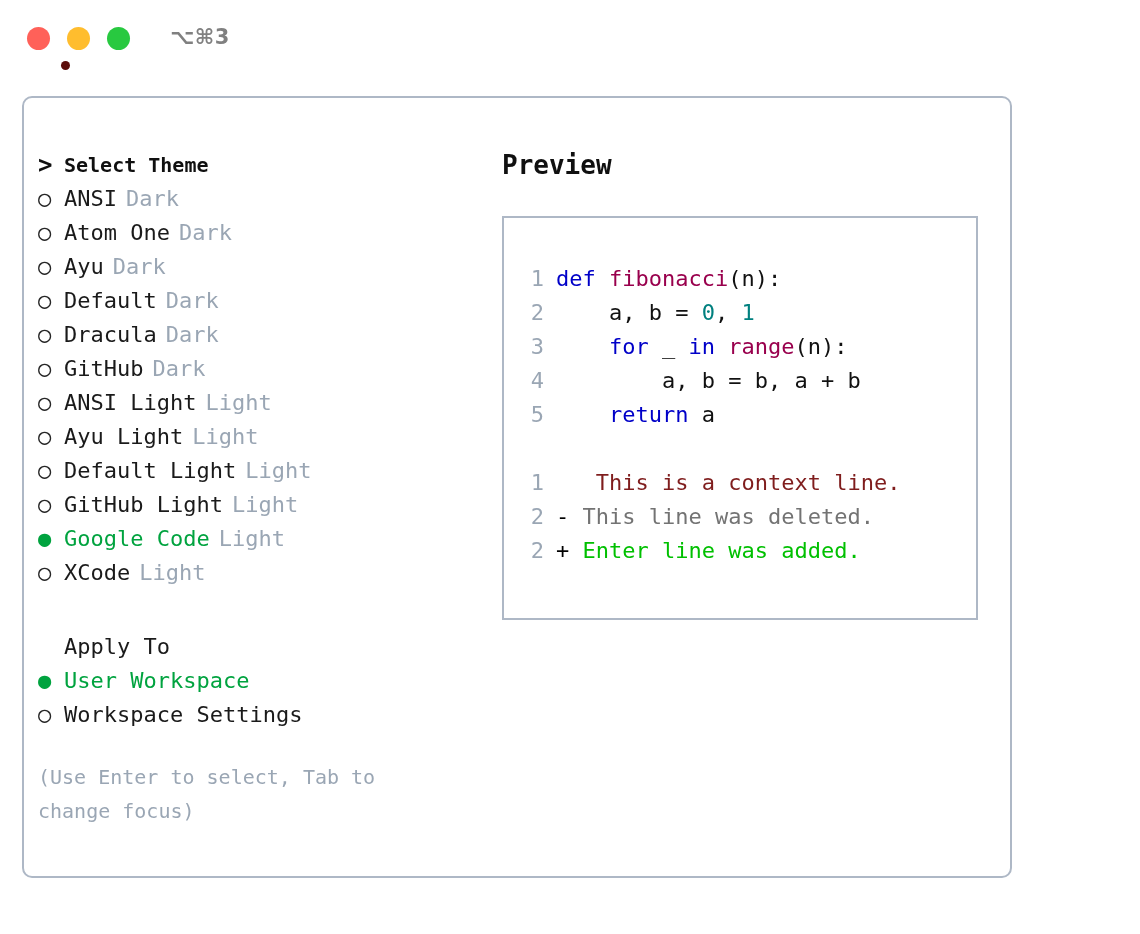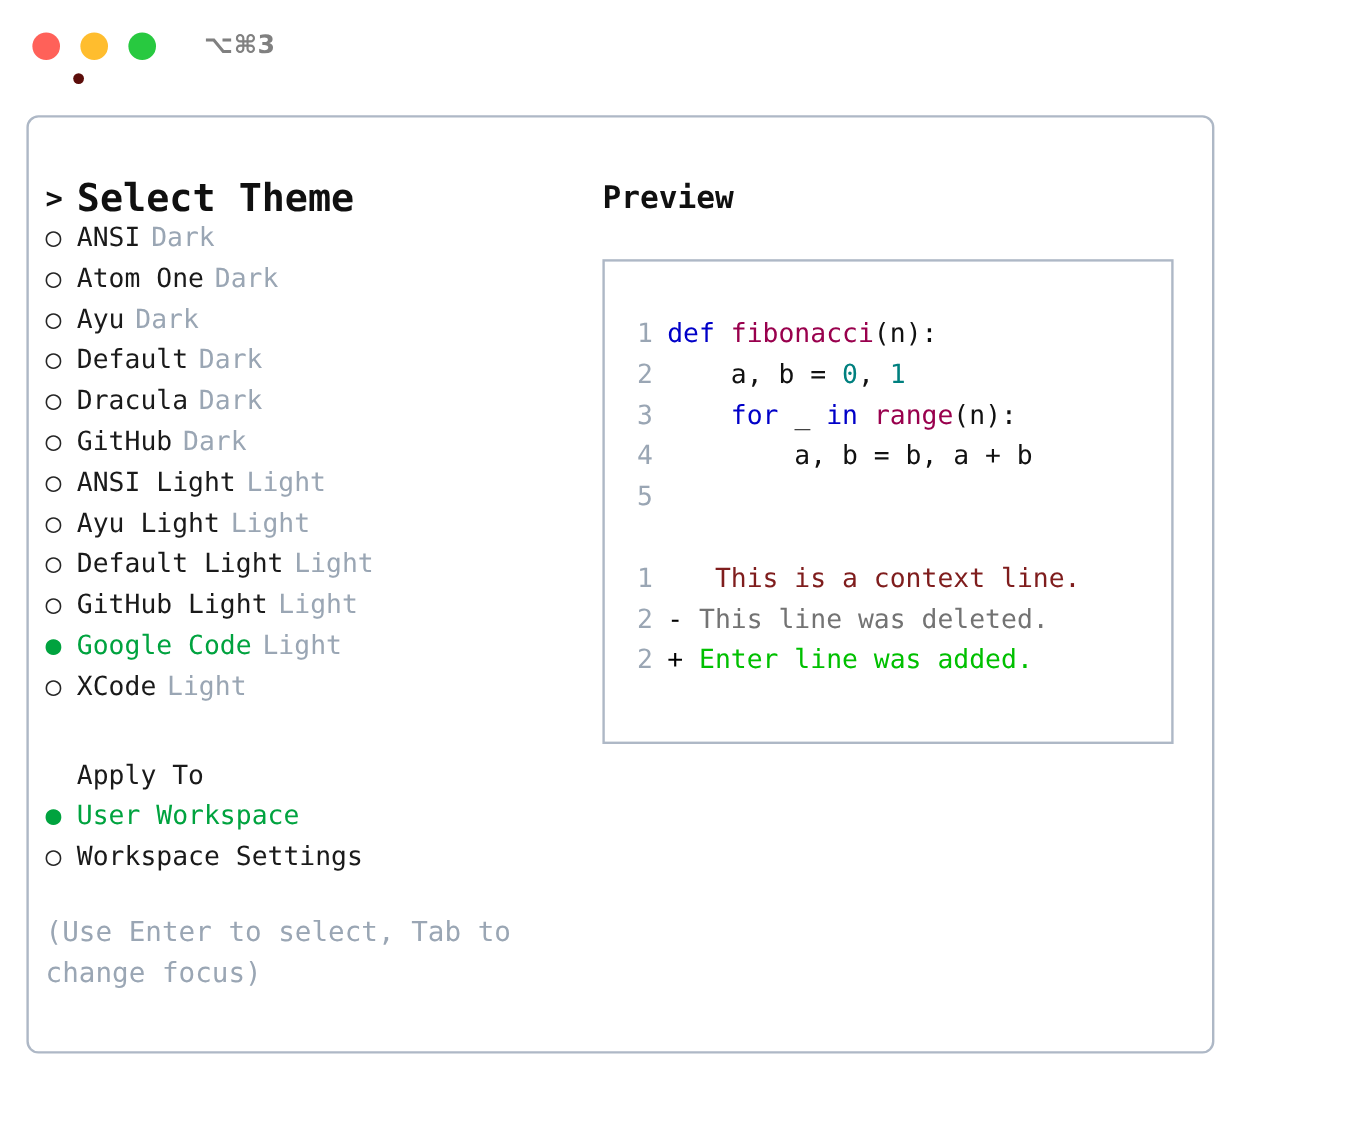--- a/index.html
+++ b/index.html
@@ -90,21 +90,21 @@
     flex: 0 0 26px;
     font-size: 22px;
     color: #262626;
   }
   .marker.sel { color: #00A33F; }
   .marker.blank { color: transparent; }
 
   .hdr-title {
     font-weight: 700;
     color: #101010;
-    font-size: 32px;
+    font-size: 20px;
   }
   .hdr-caret {
     display: inline-block;
     width: 26px;
     flex: 0 0 26px;
     font-weight: 700;
     color: #101010;
     font-size: 24px;
   }
 
@@ -113,21 +113,21 @@
   .theme-variant { color: #9AA6B4; margin-left: 9px; }
 
   .section-label { color: #1A1A1A; }
 
   .spacer-lg { height: 40px; }
 
   #hint {
     position: absolute;
     left: 14px; top: 662px;
     width: 420px;
-    font-size: 23px;
+    font-size: 20px;
     line-height: 34px;
     color: #9AA6B4;
   }
 
   
   #right-col {
     position: absolute;
     left: 478px; top: 50px;
     width: 490px;
   }
@@ -287,21 +287,21 @@
 
     <div id="right-col">
       <div id="preview-label">Preview</div>
 
       <div id="preview-box">
         <div id="code-area">
             <div class="code-line"><span class="lno">1</span><span><span class="tok-kw">def </span><span class="tok-fn">fibonacci</span><span class="tok-pl">(n):</span></span></div>
             <div class="code-line"><span class="lno">2</span><span><span class="tok-pl">    a, b = </span><span class="tok-num">0</span><span class="tok-pl">, </span><span class="tok-num">1</span></span></div>
             <div class="code-line"><span class="lno">3</span><span><span class="tok-pl">    </span><span class="tok-kw">for</span><span class="tok-pl"> _ </span><span class="tok-kw">in</span><span class="tok-pl"> </span><span class="tok-fn">range</span><span class="tok-pl">(n):</span></span></div>
             <div class="code-line"><span class="lno">4</span><span><span class="tok-pl">        a, b = b, a + b</span></span></div>
-            <div class="code-line"><span class="lno">5</span></div>
+            <div class="code-line"><span class="lno">5</span><span><span class="tok-pl">    </span><span class="tok-kw">return</span><span class="tok-pl"> a</span></span></div>
             <div class="blank-line"></div>
             <div class="code-line"><span class="lno">1</span><span> </span><span class="tok-ctx">  This is a context line.</span></div>
             <div class="code-line"><span class="lno">2</span><span>-</span><span class="tok-del"> This line was deleted.</span></div>
             <div class="code-line"><span class="lno">2</span><span>+</span><span class="tok-add"> Enter line was added.</span></div>
           </div>
       </div>
     </div>
 
   </div>
 </div>

